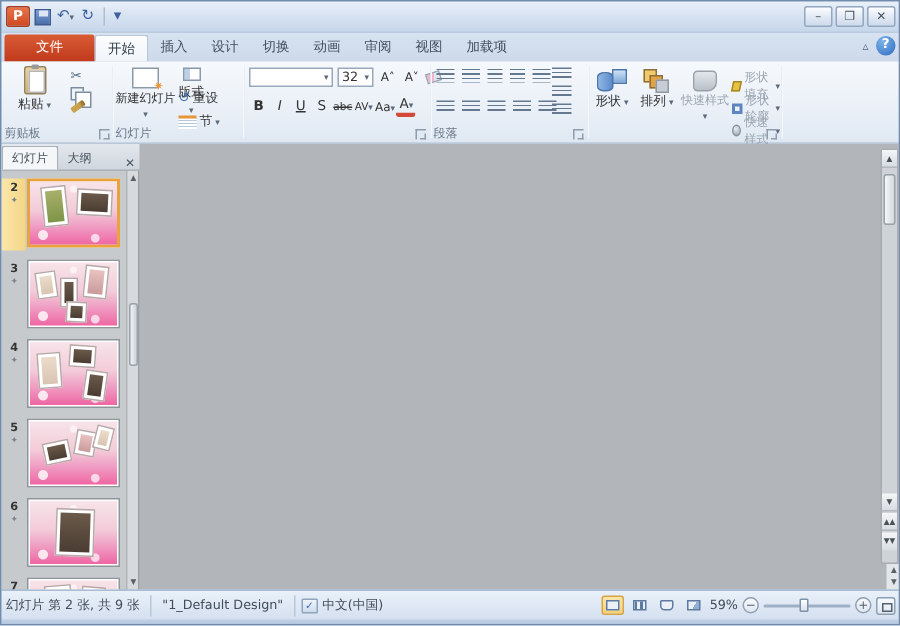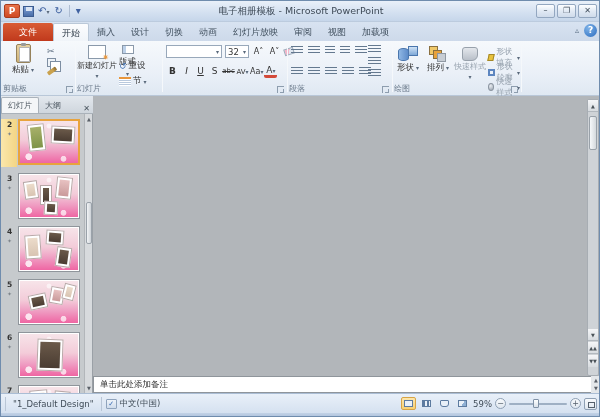--- a/index.html
+++ b/index.html
@@ -18,21 +18,21 @@
   .save-ic::after { content:""; position:absolute; left:2px; top:0; width:6px; height:4px; background:#dce6f4; }
   .qat-sep { width:1px; height:12px; background:#aebdd2; margin:0 2px; }
   .title-text { position:absolute; left:0; right:0; text-align:center; font-size:9.5px; color:#3e4a57; }
   .winbtns { position:absolute; right:4px; top:3px; display:flex; gap:2px; }
   .wbtn { width:19px; height:14px; border:1px solid #93a7c0; border-radius:2px;
     background:linear-gradient(#fdfeff,#dfe8f3 55%,#cfdbeb); font-size:8px; color:#44515f;
     text-align:center; line-height:12px; }
 
   
   .tabrow { position:absolute; left:0; top:21px; width:600px; height:19px; background:linear-gradient(#d8e3f1,#cdd9ea); display:flex; align-items:flex-end; }
-  .file-tab { width:50px; height:18px; background:linear-gradient(#d95c35,#c0391c); color:#fff;
+  .file-tab { width:60px; height:18px; background:linear-gradient(#d95c35,#c0391c); color:#fff;
     font-size:9px; text-align:center; line-height:18px; border-radius:2px 2px 0 0; margin-left:2px; }
   .rtab { height:18px; padding:0 8px; font-size:9px; color:#41505f; line-height:18px; }
   .rtab.active { background:linear-gradient(#fcfdfe,#f0f4f9); border:1px solid #bac8d8; border-bottom:none;
     border-radius:2px 2px 0 0; color:#2e3b48; }
   .tab-right { position:absolute; right:4px; top:2px; display:flex; gap:5px; align-items:center; }
   .collapse-ic { font-size:8px; color:#5a6e84; }
   .help-ic { width:13px; height:13px; border-radius:50%; background:radial-gradient(circle at 35% 30%,#7fb3e8,#2a6bbf);
     color:#fff; font-size:9px; font-weight:bold; text-align:center; line-height:13px; }
 
   
@@ -217,36 +217,34 @@
 
   <div class="titlebar">
     <div class="qat">
       <div class="pp-icon">P</div>
       <div class="save-ic"></div>
       <div class="qbtn"><span>↶</span><span class="dd">▾</span></div>
       <div class="qbtn">↻</div>
       <div class="qat-sep"></div>
       <div class="qbtn">▾</div>
     </div>
-    <div class="title-text">电子相册模板 - Microsoft PowerPoint</div>
     <div class="winbtns">
       <div class="wbtn">–</div>
       <div class="wbtn">❐</div>
       <div class="wbtn">✕</div>
     </div>
   </div>
 
   <div class="tabrow">
     <div class="file-tab">文件</div>
     <div class="rtab active">开始</div>
     <div class="rtab">插入</div>
     <div class="rtab">设计</div>
     <div class="rtab">切换</div>
     <div class="rtab">动画</div>
-    <div class="rtab">幻灯片放映</div>
     <div class="rtab">审阅</div>
     <div class="rtab">视图</div>
     <div class="rtab">加载项</div>
     <div class="tab-right">
       <div class="collapse-ic">▵</div>
       <div class="help-ic">?</div>
     </div>
   </div>
 
   <div class="ribbon">
@@ -370,21 +368,20 @@
       <div class="smallrow disabled" style="left:94px; top:20px; font-size:8px;">
         <span class="outl-ic"></span>
           <span>形状轮廓</span>
           <span class="dd">▾</span>
       </div>
       <div class="smallrow disabled" style="left:94px; top:35px; font-size:8px;">
         <span class="eff-ic"></span>
           <span>快速样式</span>
           <span class="dd">▾</span>
       </div>
-      <div class="glabel">绘图</div>
       <div class="launcher"></div>
     </div>
     <div class="gsep" style="left:520px;"></div>
 
   </div>
 
   <div class="workspace">
 
     <div class="slidepanel">
       <div class="panel-tabs">
@@ -502,27 +499,25 @@
     <div class="editor">
       <div class="vscroll">
         <div class="vsbtn" style="top:0;">▲</div>
         <div class="vsthumb"></div>
         <div class="vsbtn" style="top:229px;">▼</div>
         <div class="vsbtn" style="top:242px;">▲▲</div>
         <div class="vsbtn" style="top:255px; border-bottom:none;">▼▼</div>
       </div>
     </div>
 
-    <div class="notes">
-      <span>单击此处添加备注</span>
-    </div>
     <div class="notes-scroll">▲<br>▼</div>
   </div>
 
   <div class="statusbar">
+    <div class="sb-item">幻灯片 第 2 张, 共 9 张</div>
     <div class="sb-sep"></div>
     <div class="sb-item">"1_Default Design"</div>
     <div class="sb-sep"></div>
     <div class="spell-ic">✓</div>
     <div class="sb-item">中文(中国)</div>
     <div class="sb-right">
       <div class="view-btn sel">
           <div class="vb-art"></div>
         </div>
       <div class="view-btn">

